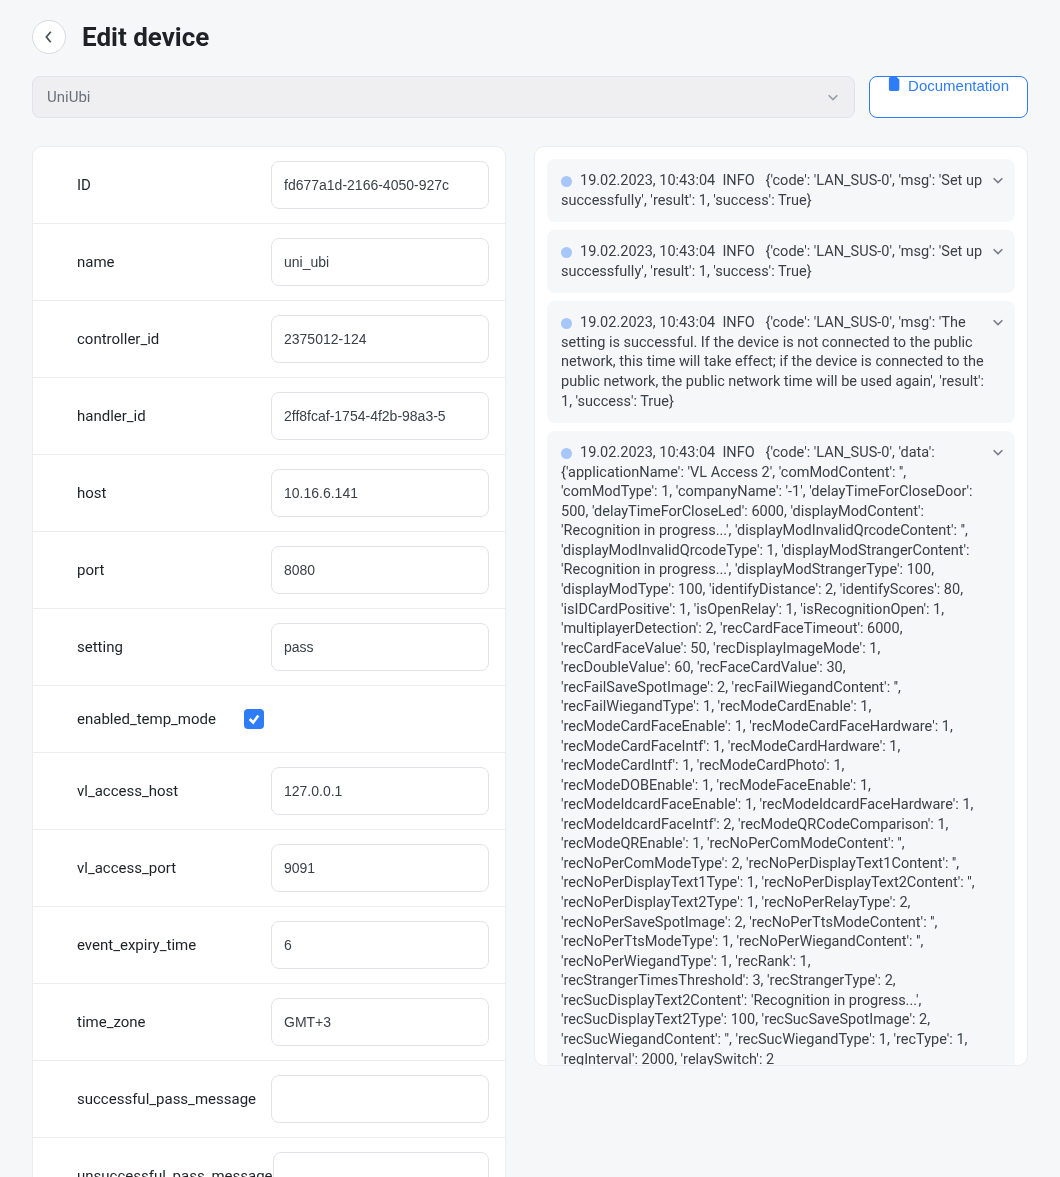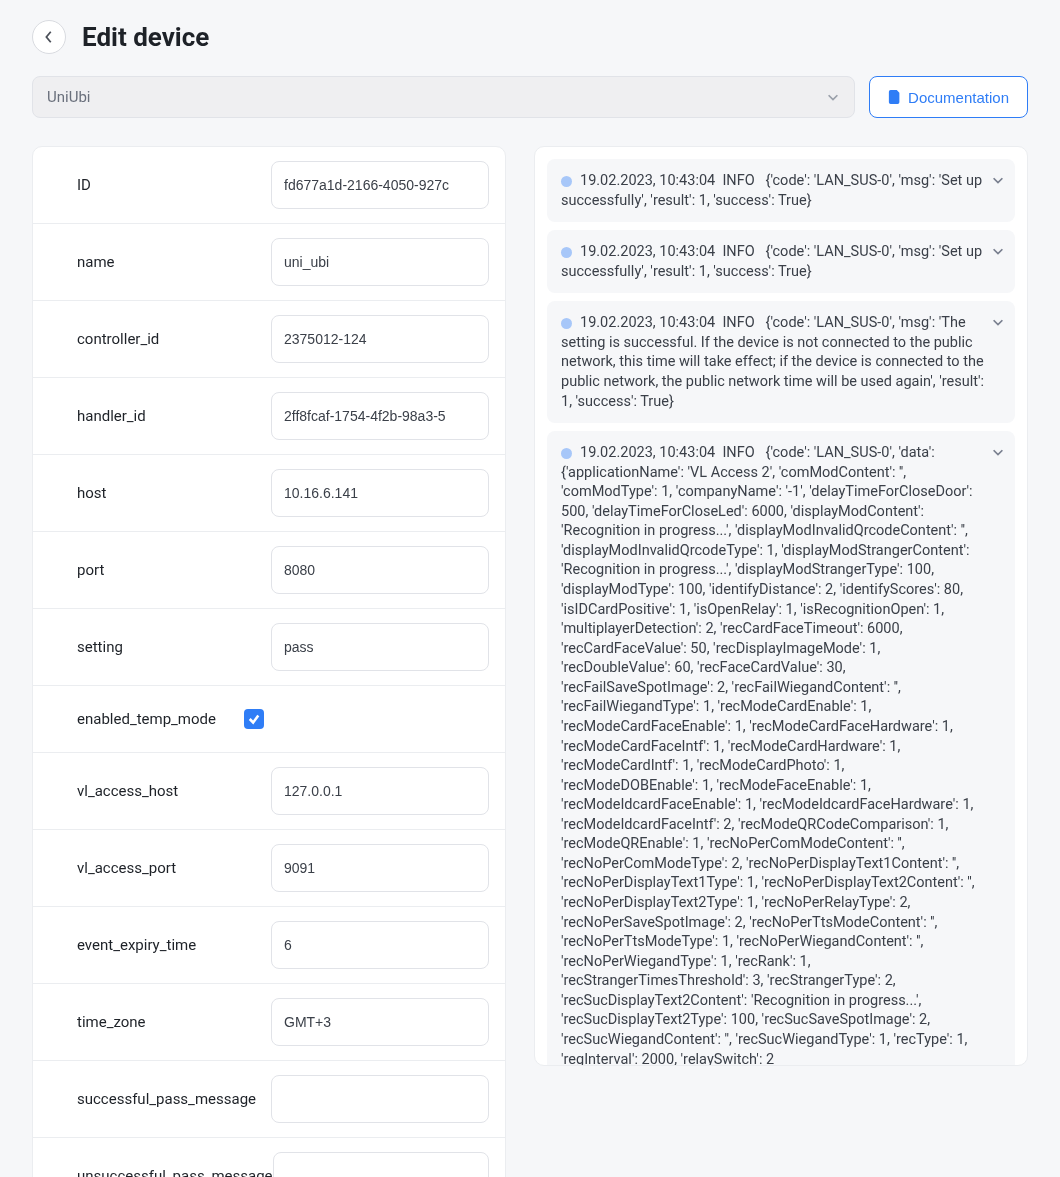--- a/index.html
+++ b/index.html
@@ -58,21 +58,20 @@
   .select-box svg { width: 14px; height: 14px; stroke: #9aa0aa; }
   .doc-btn {
     height: 42px;
     padding: 0 18px;
     border: 1px solid #2f7df6;
     color: #2f7df6;
     background: #fff;
     border-radius: 8px;
     font-size: 15px;
     display: flex;
-    align-items: center;
     gap: 6px;
     cursor: pointer;
   }
   .doc-btn svg { width: 14px; height: 14px; fill: #2f7df6; }
   .columns {
     display: flex;
     gap: 28px;
   }
   .form-card {
     flex: 0 0 474px;

